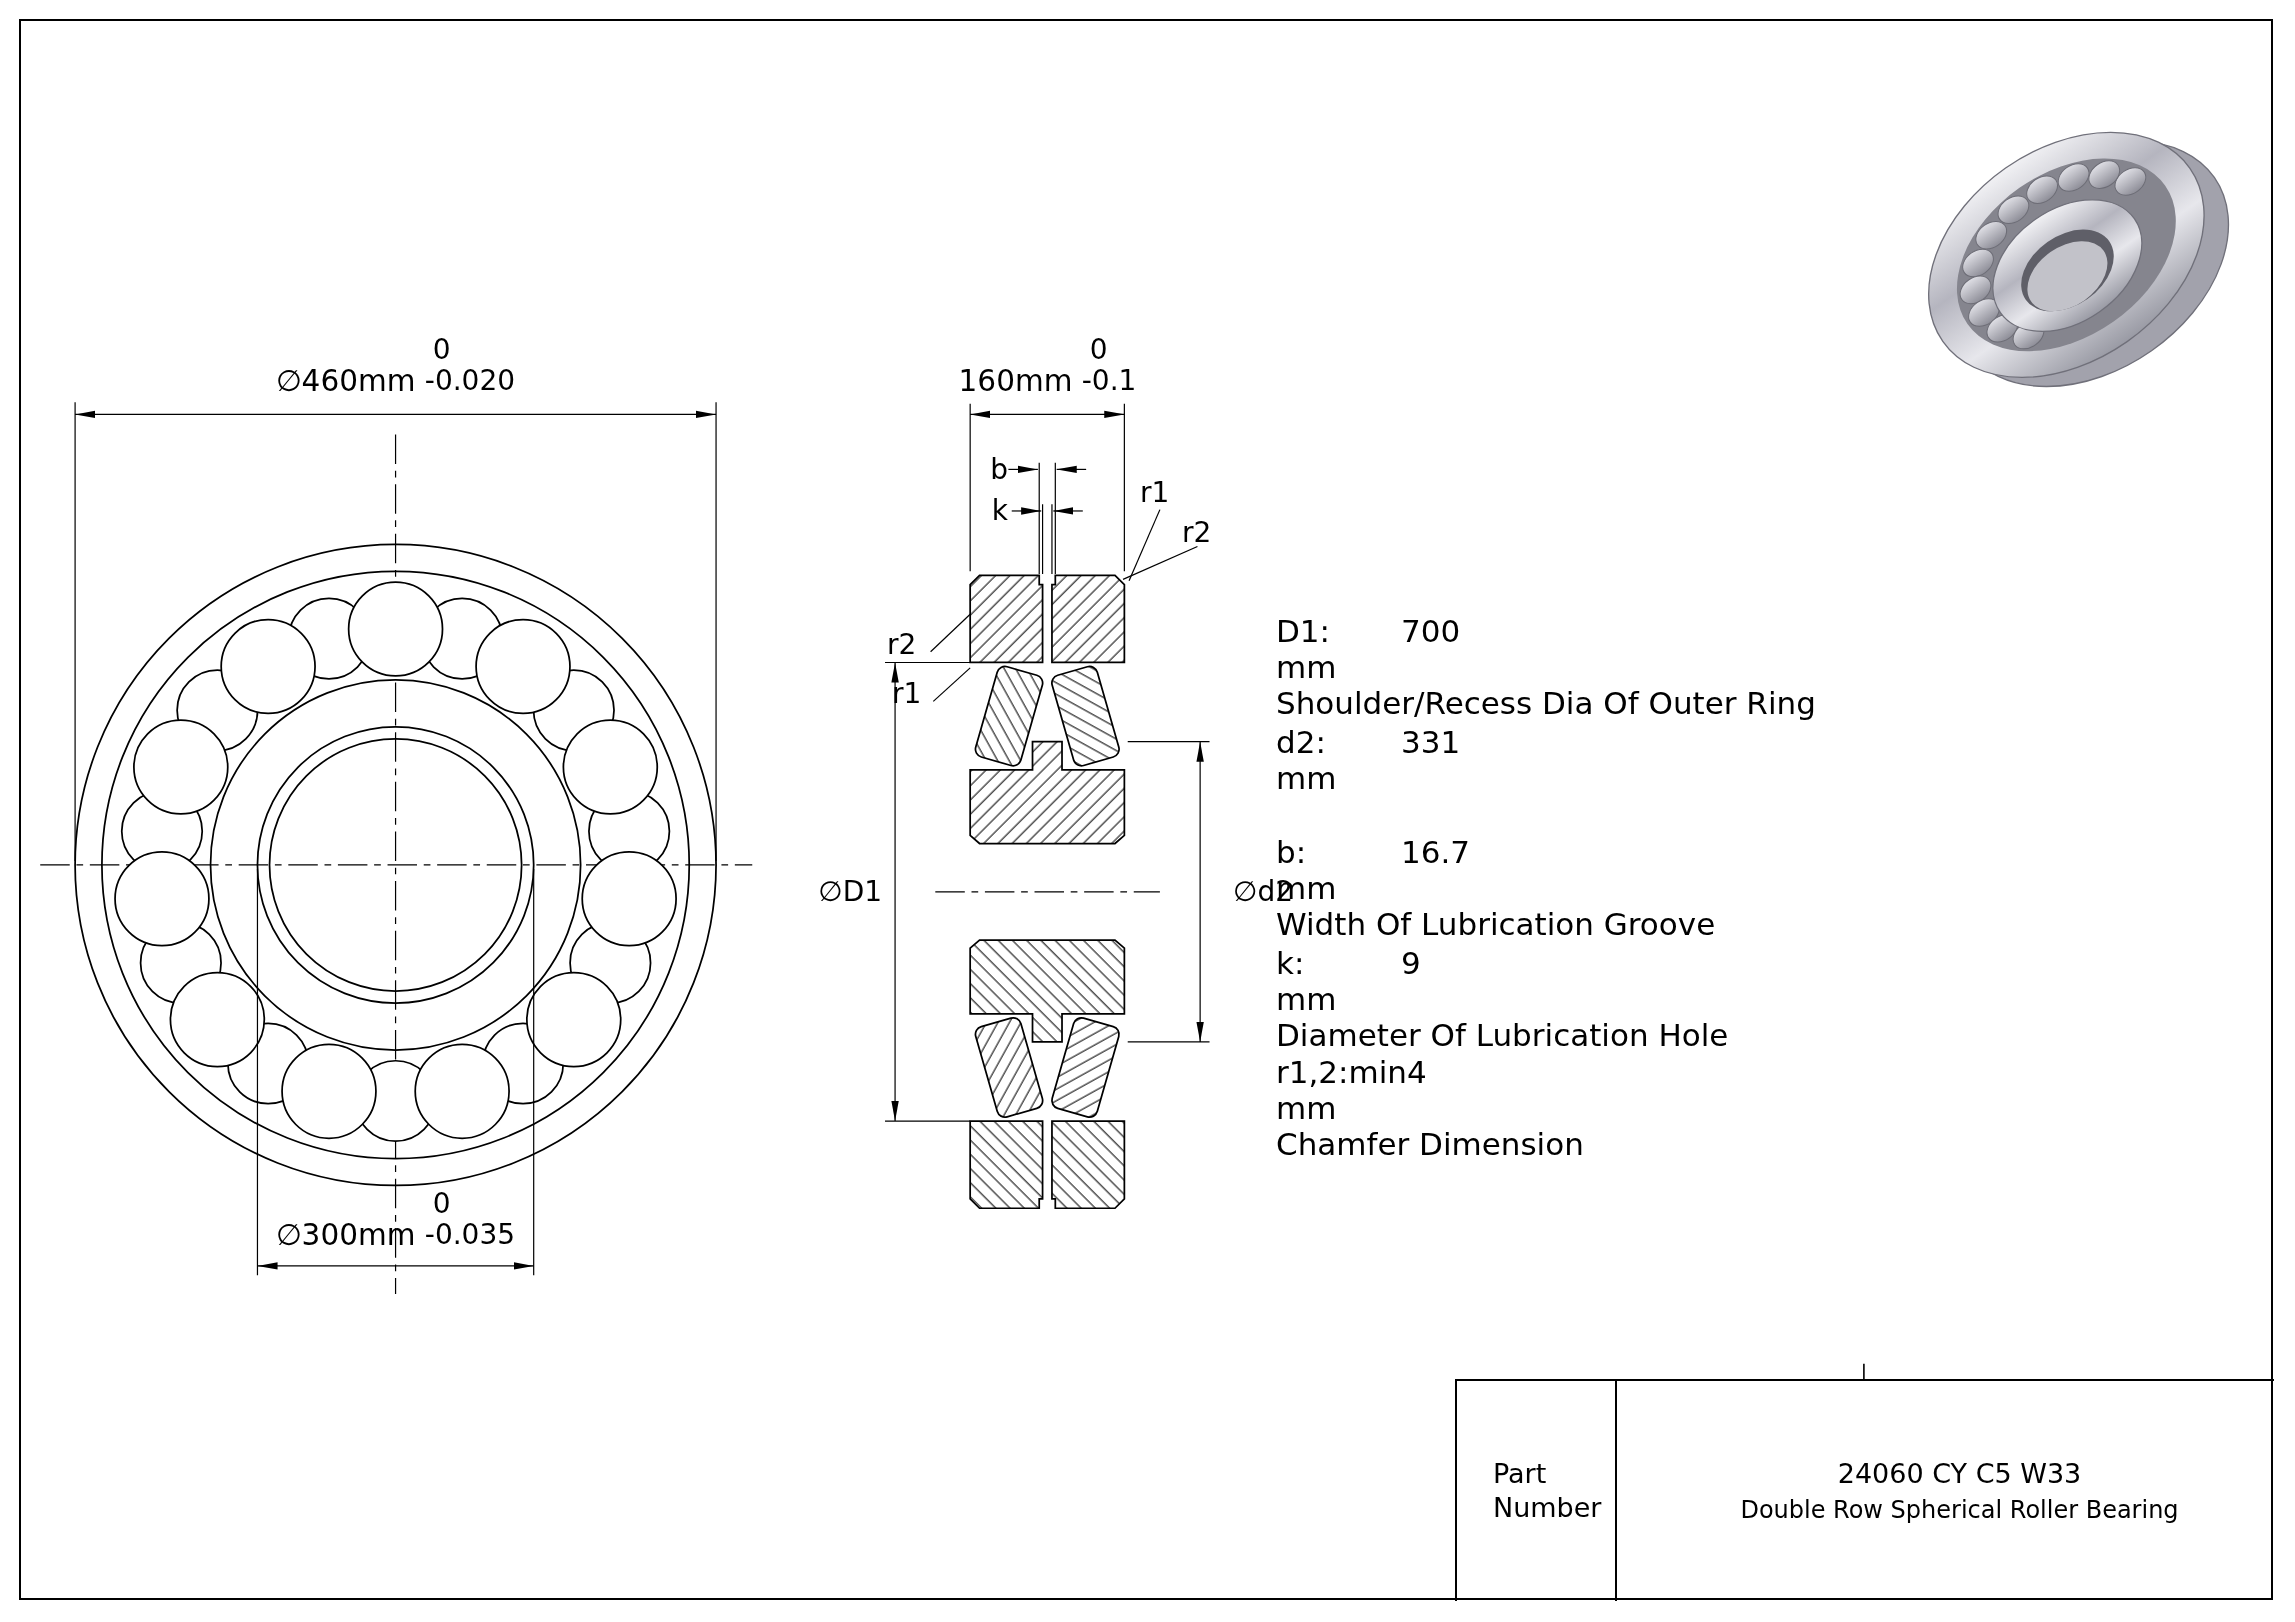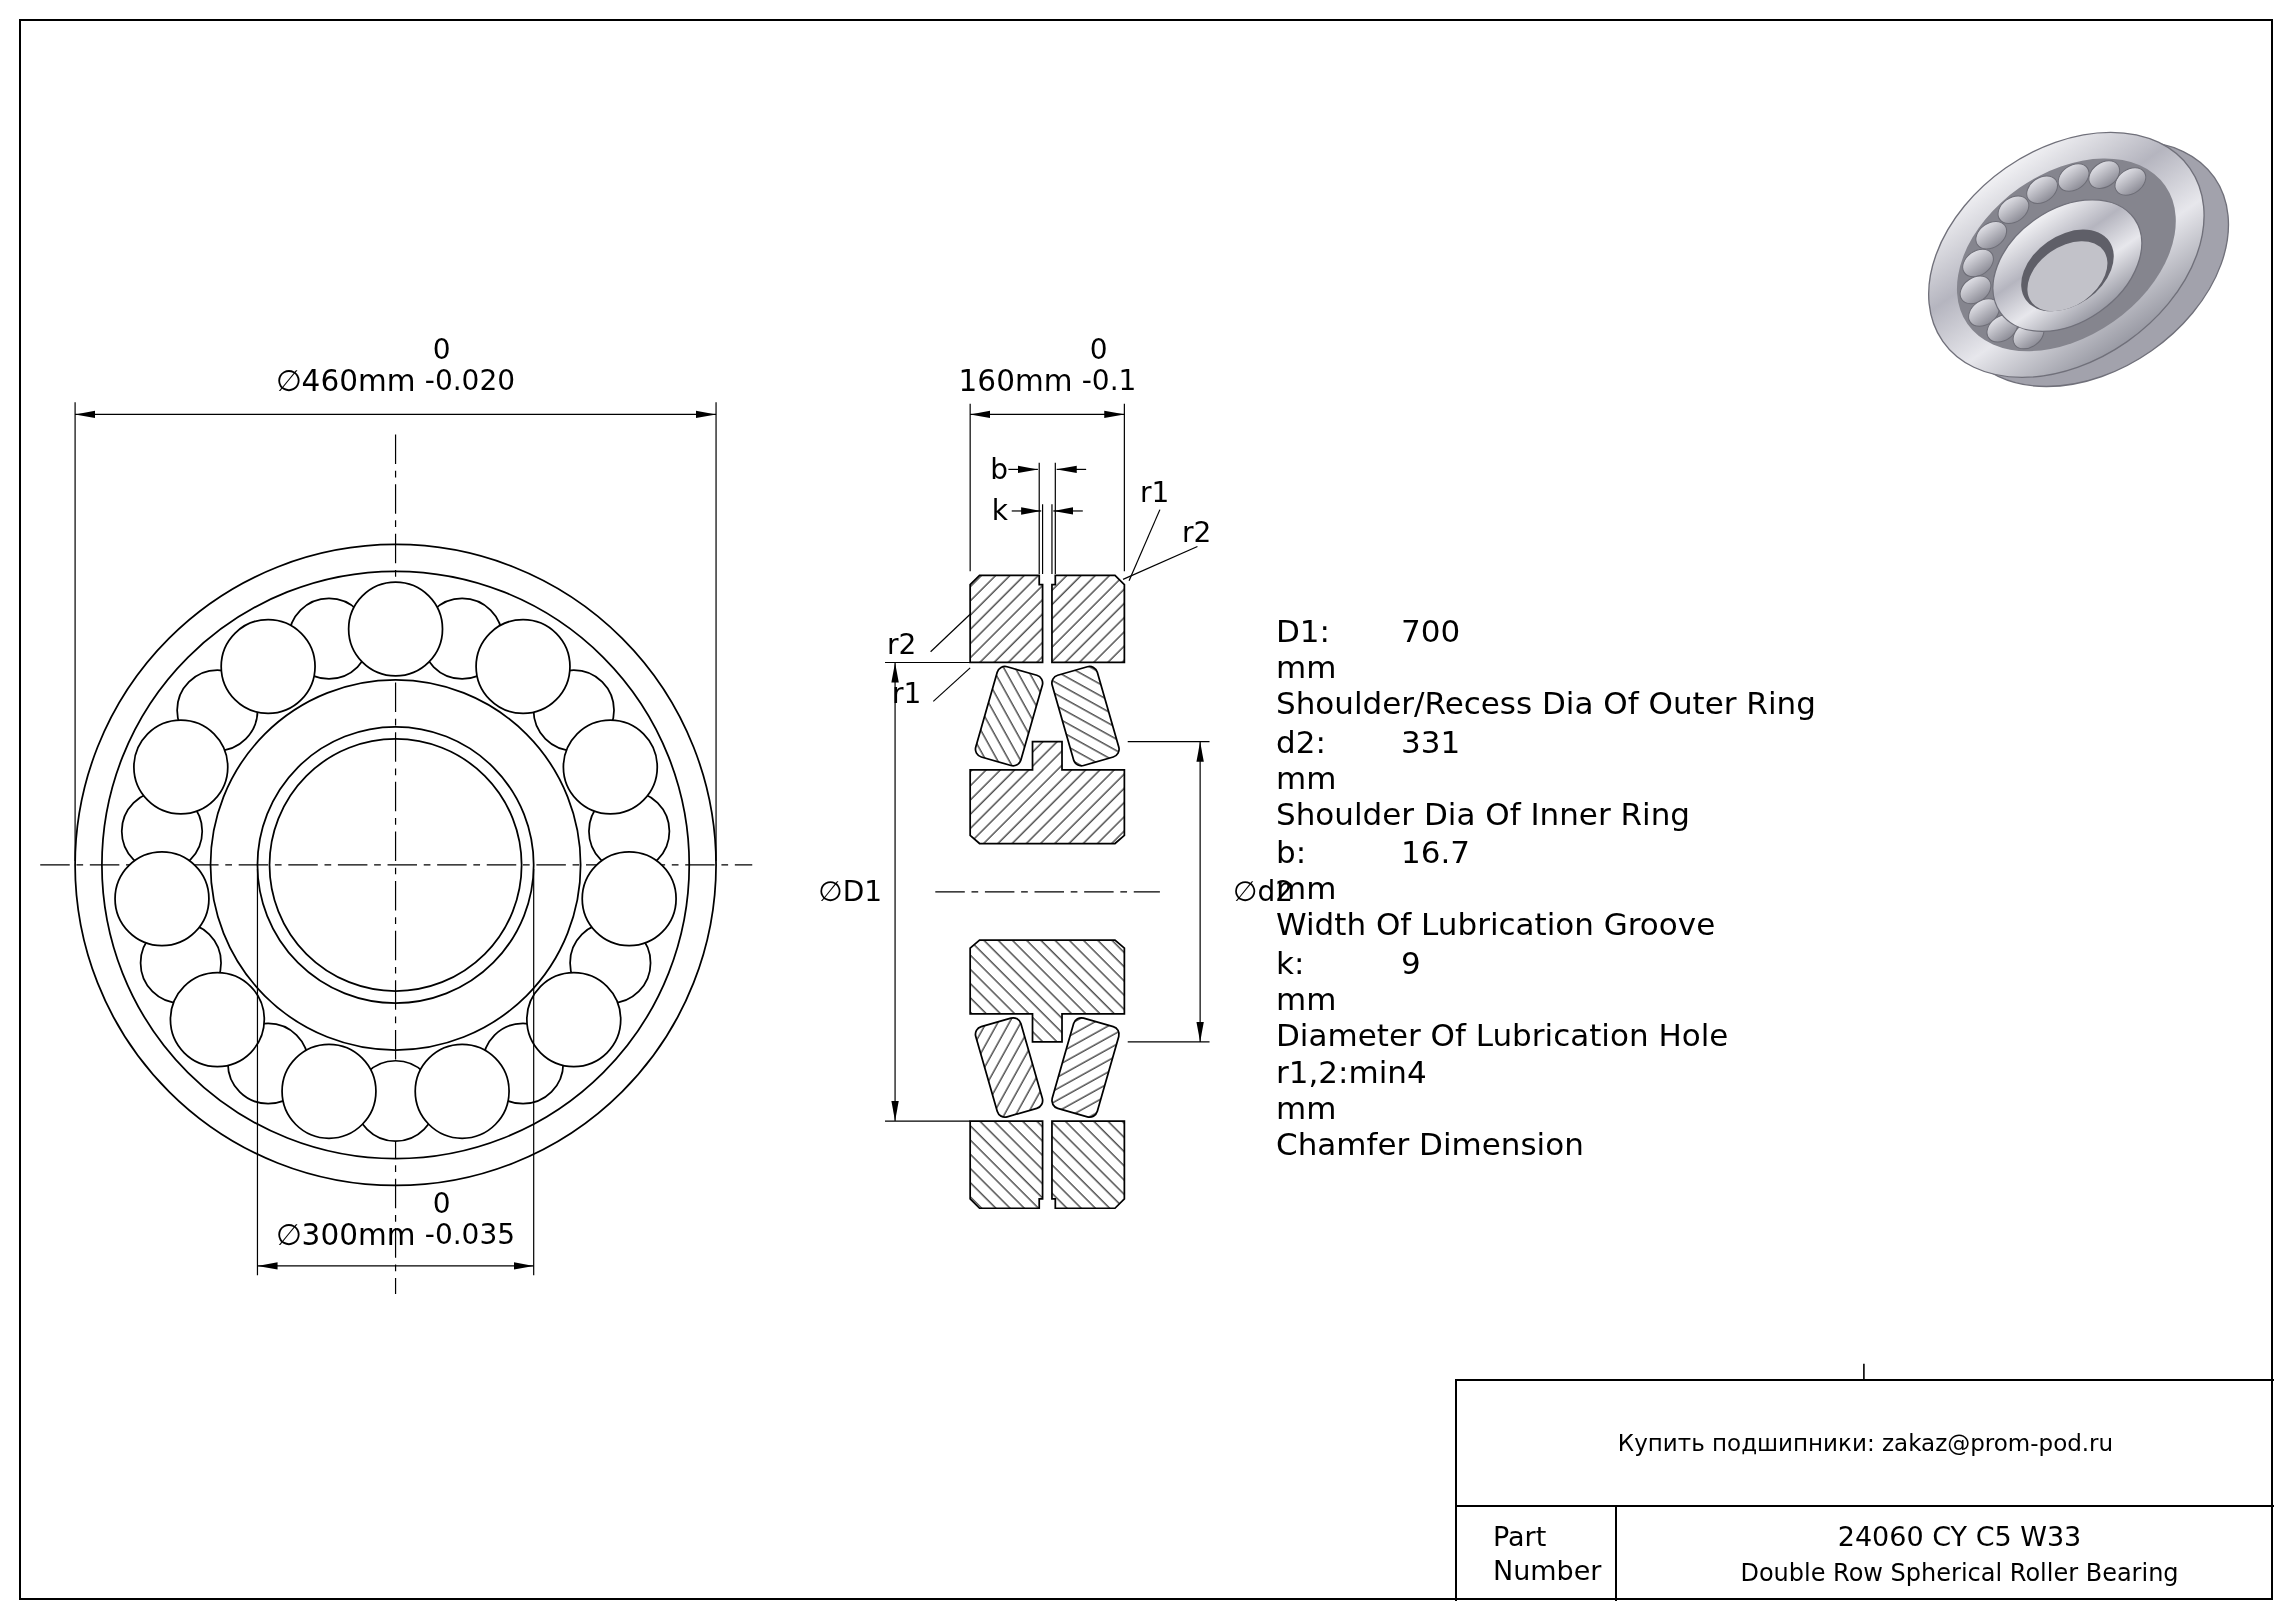--- a/index.html
+++ b/index.html
@@ -221,21 +221,20 @@
     </span>
     <span class="s-unit">mm</span>
     <span class="s-desc">Shoulder/Recess Dia Of Outer Ring</span>
   </div>
   <div class="spec-row" style="top:724px;">
     <span class="s-lv">
       <span class="s-label">d2:</span>
       <span class="s-value">331</span>
     </span>
     <span class="s-unit">mm</span>
-    <span class="s-desc">Shoulder Dia Of Inner Ring</span>
   </div>
   <div class="spec-row" style="top:834px;">
     <span class="s-lv">
       <span class="s-label">b:</span>
       <span class="s-value">16.7</span>
     </span>
     <span class="s-unit">mm</span>
     <span class="s-desc">Width Of Lubrication Groove</span>
   </div>
   <div class="spec-row" style="top:945px;">
@@ -249,23 +248,20 @@
   <div class="spec-row compact" style="top:1054px;">
     <span class="s-lv">
       <span class="s-label">r1,2:</span>
       <span class="s-value">min4</span>
     </span>
     <span class="s-unit">mm</span>
     <span class="s-desc">Chamfer Dimension</span>
   </div>
 
   <div class="title-block">
-    <div class="tb-contact">
-      <span>Купить подшипники: zakaz@prom-pod.ru</span>
-    </div>
     <div class="tb-bottom">
       <div class="tb-part-label">Part Number</div>
       <div class="tb-part-info">
         <div class="tb-part-number">24060 CY C5 W33</div>
         <div class="tb-part-desc">Double Row Spherical Roller Bearing</div>
       </div>
     </div>
   </div>
 </div>
 

